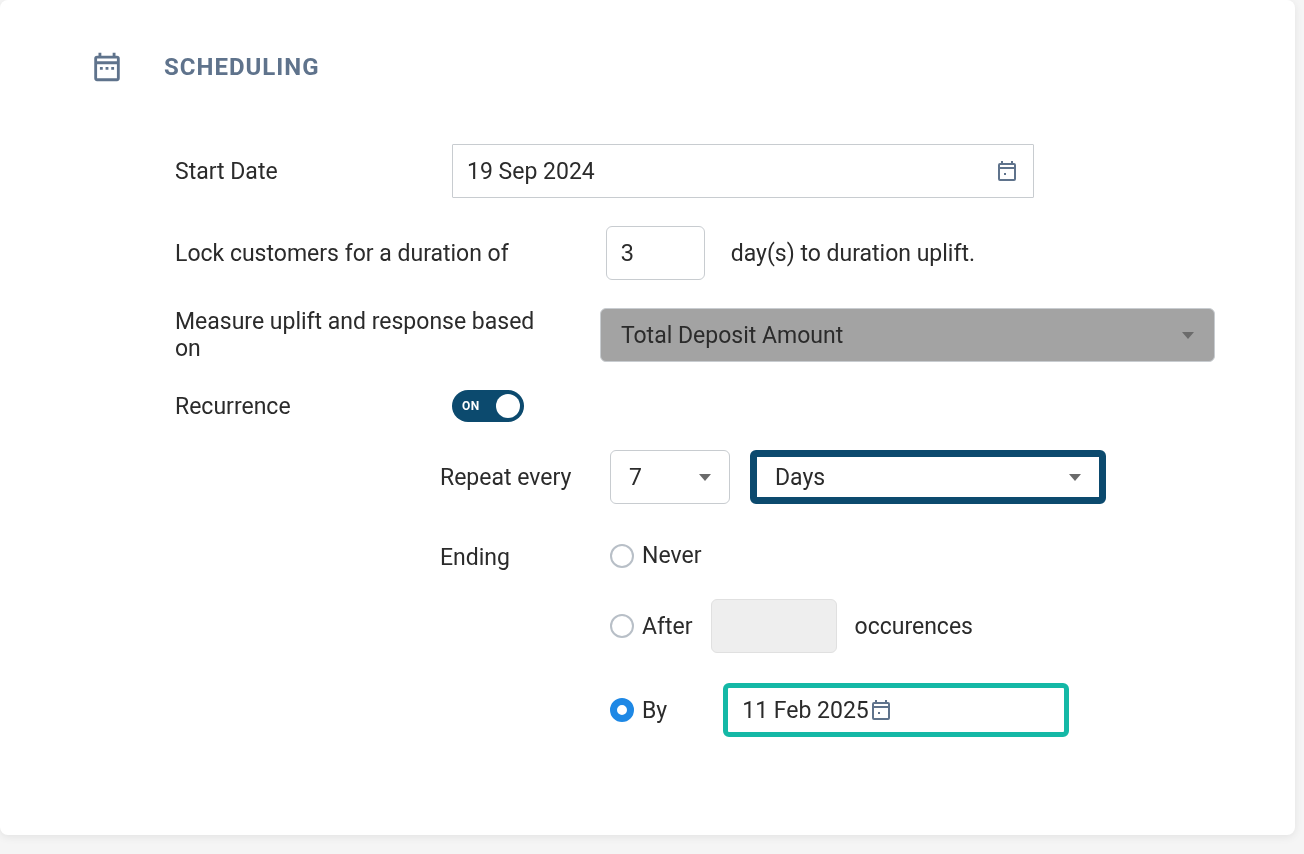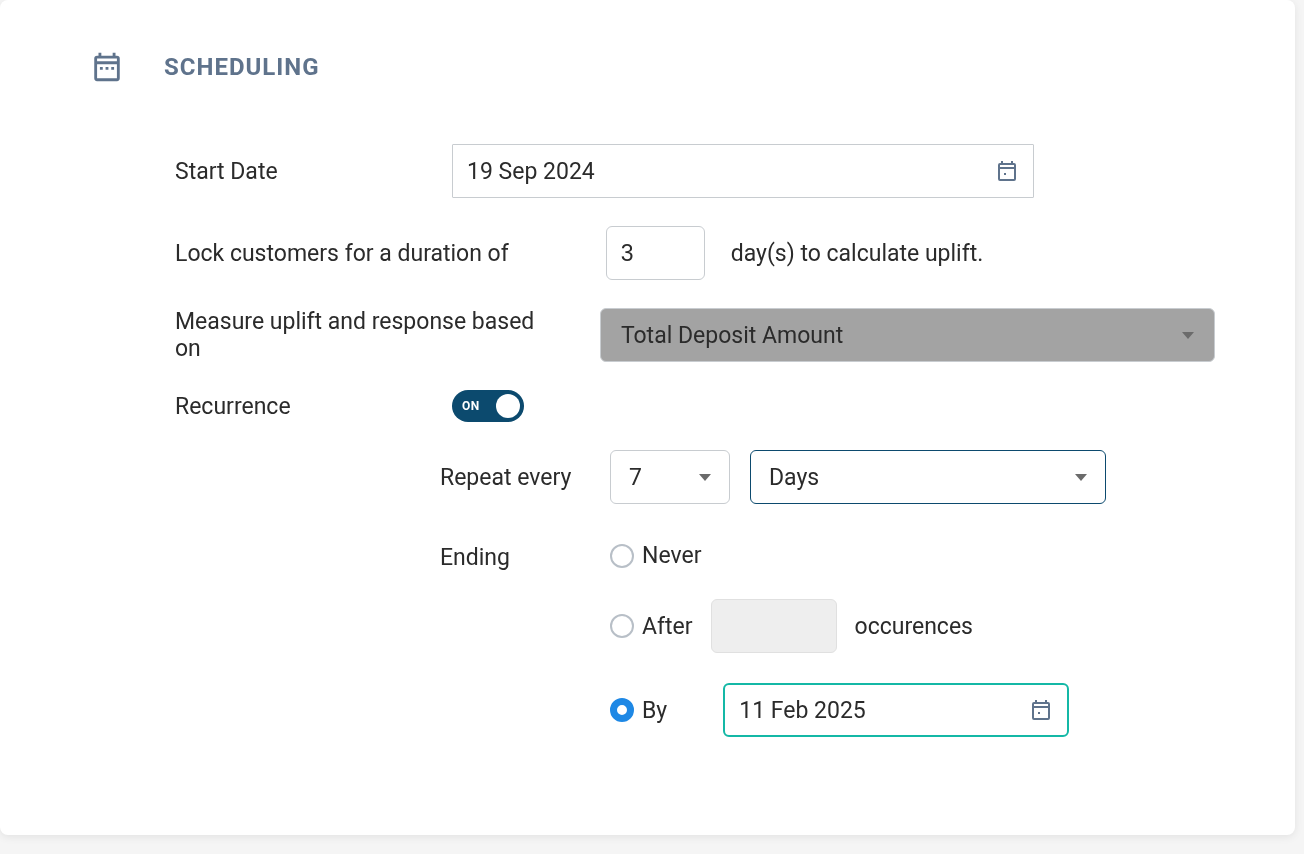--- a/index.html
+++ b/index.html
@@ -167,21 +167,21 @@
       justify-content: space-between;
       font-size: 23px;
       color: #2b2b2b;
       background: #fff;
       cursor: pointer;
       margin-right: 20px;
     }
     .repeat-unit {
       width: 356px;
       height: 54px;
-      border: 1px solid #0c4a6e;
+      border: 7px solid #0c4a6e;
       border-radius: 6px;
       padding: 0 18px;
       display: flex;
       align-items: center;
       justify-content: space-between;
       font-size: 23px;
       color: #2b2b2b;
       background: #fff;
       cursor: pointer;
     }
@@ -214,26 +214,25 @@
       width: 126px;
       height: 54px;
       border: 1px solid #e0e0e0;
       background: #eeeeee;
       border-radius: 6px;
       margin: 0 10px;
     }
     .end-date-input {
       width: 346px;
       height: 54px;
-      border: 2px solid #14b8a6;
+      border: 5px solid #14b8a6;
       border-radius: 6px;
       padding: 0 14px;
       display: flex;
       align-items: center;
-      justify-content: space-between;
       font-size: 23px;
       color: #2b2b2b;
       background: #fff;
       cursor: pointer;
       margin-left: 48px;
     }
     .row-lock .label { margin-right: 85px; }
     .row-uplift .label { margin-right: 24px; }
     .ending-container { display:flex; align-items:flex-start; }
     .ending-container .sub-label { padding-top: 2px; }
@@ -259,21 +258,21 @@
           <svg class="cal-icon" viewBox="0 0 24 24">
             <path d="M19 4h-1V2h-2v2H8V2H6v2H5a2 2 0 0 0-2 2v14a2 2 0 0 0 2 2h14a2 2 0 0 0 2-2V6a2 2 0 0 0-2-2zm0 16H5V10h14v10zM5 8V6h14v2H5zm4 6h2v2H9v-2z"></path>
           </svg>
         </div>
       </div>
     </div>
 
     <div class="row row-lock">
       <div class="label">Lock customers for a duration of</div>
       <input class="number-input" value="3" style="">
-      <span class="inline-text" style="margin-left:14px;">day(s) to calculate uplift.</span>
+      <span class="inline-text" style="margin-left:14px;">day(s) to duration uplift.</span>
     </div>
 
     <div class="row row-uplift">
       <div class="label">Measure uplift and response based on</div>
       <div class="select-input select-uplift">
         <span>Total Deposit Amount</span>
         <span class="dropdown-arrow"></span>
       </div>
     </div>
 

